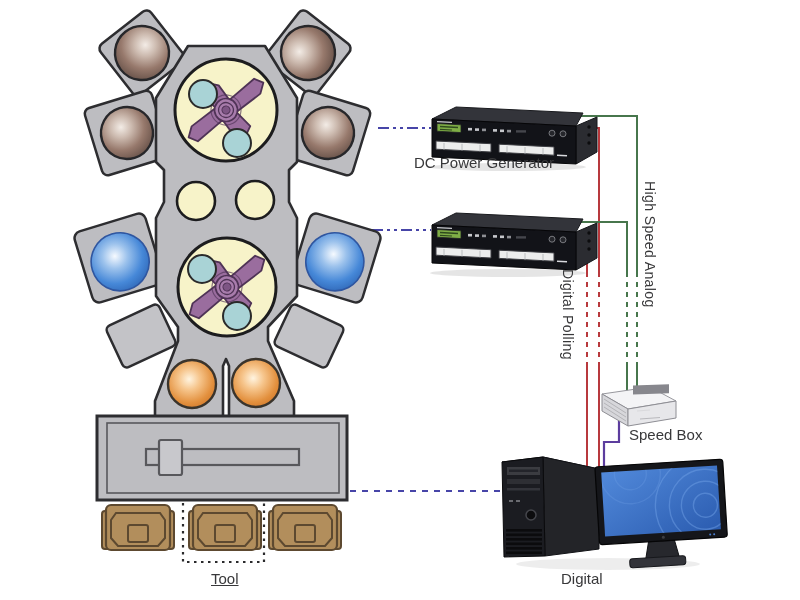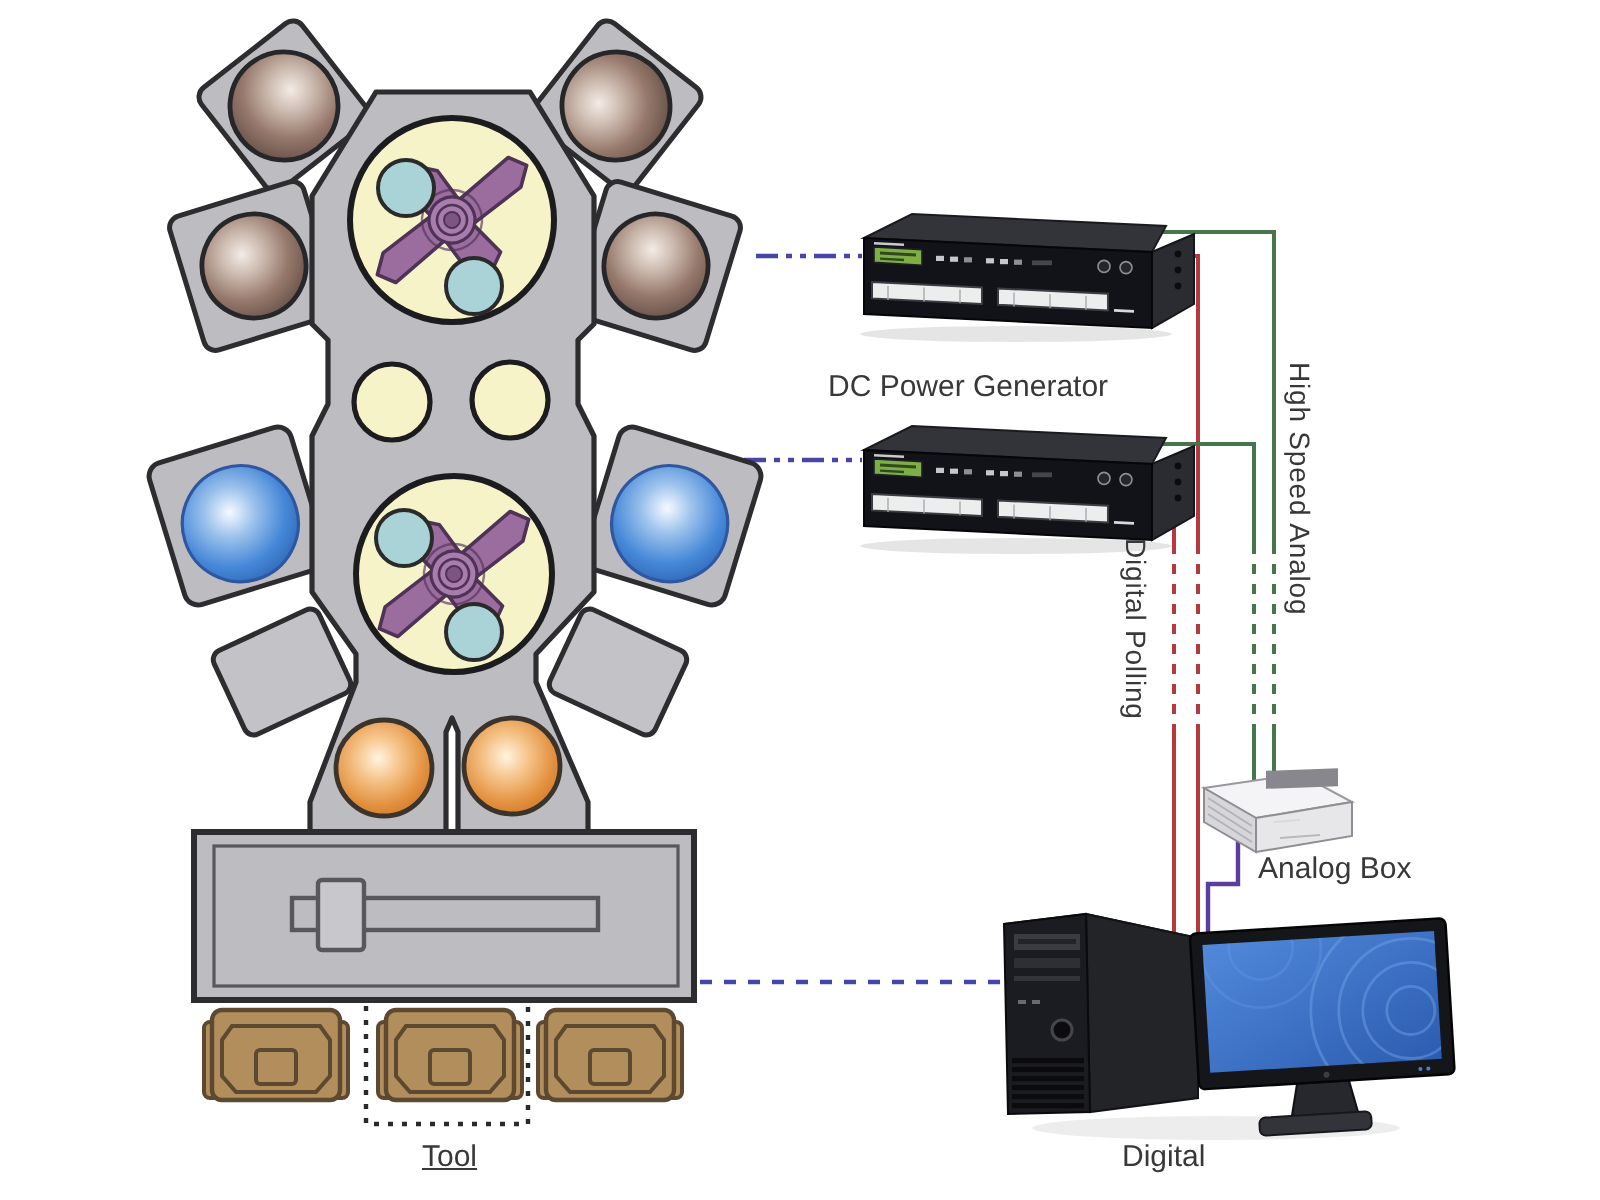--- a/index.html
+++ b/index.html
@@ -236,19 +236,19 @@
         <circle cx="632" cy="472" r="16" opacity="0.6"></circle>
             <circle cx="632" cy="472" r="30" opacity="0.6"></circle>
       </g>
       <circle cx="661" cy="537.5" r="1.5" fill="#3c3d42"></circle>
       <circle cx="708" cy="537.5" r="1" fill="#4a7fd0"></circle>
           <circle cx="712" cy="537.5" r="1" fill="#4a7fd0"></circle>
     </g>
   </g>
 </svg>
 
-  <div class="lbl" style="left:414px;top:185px;">DC Power Generator</div>
+  <div class="lbl" style="left:414px;top:154px;">DC Power Generator</div>
   <div class="lbl v" style="left:641px;top:181px;">High Speed Analog</div>
   <div class="lbl v" style="left:559px;top:269px;">Digital Polling</div>
-  <div class="lbl" style="left:629px;top:426px;">Analog Box</div>
+  <div class="lbl" style="left:629px;top:426px;">Speed Box</div>
   <div class="lbl" style="left:561px;top:570px;">Digital</div>
   <div class="lbl" style="left:211px;top:570px;text-decoration:underline;">Tool</div>
 </div>
 
 </body></html>

